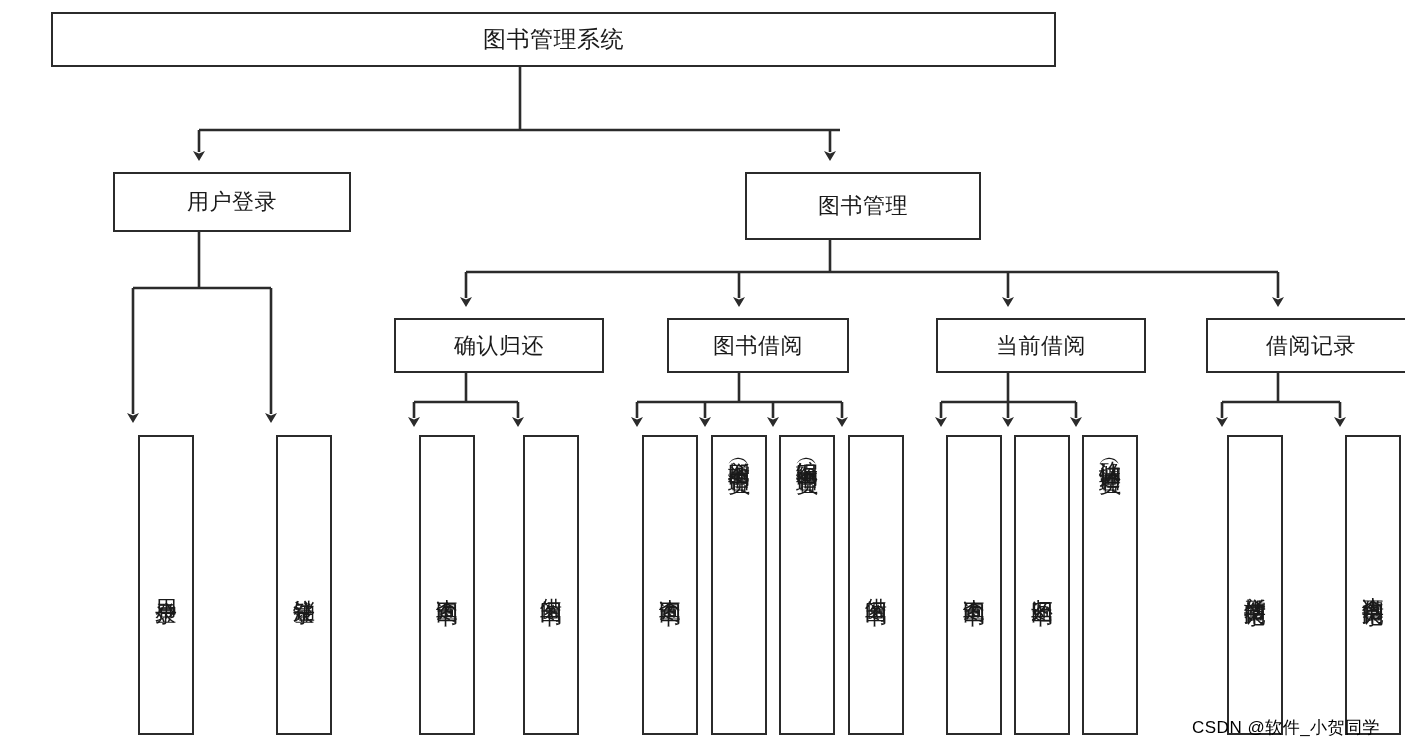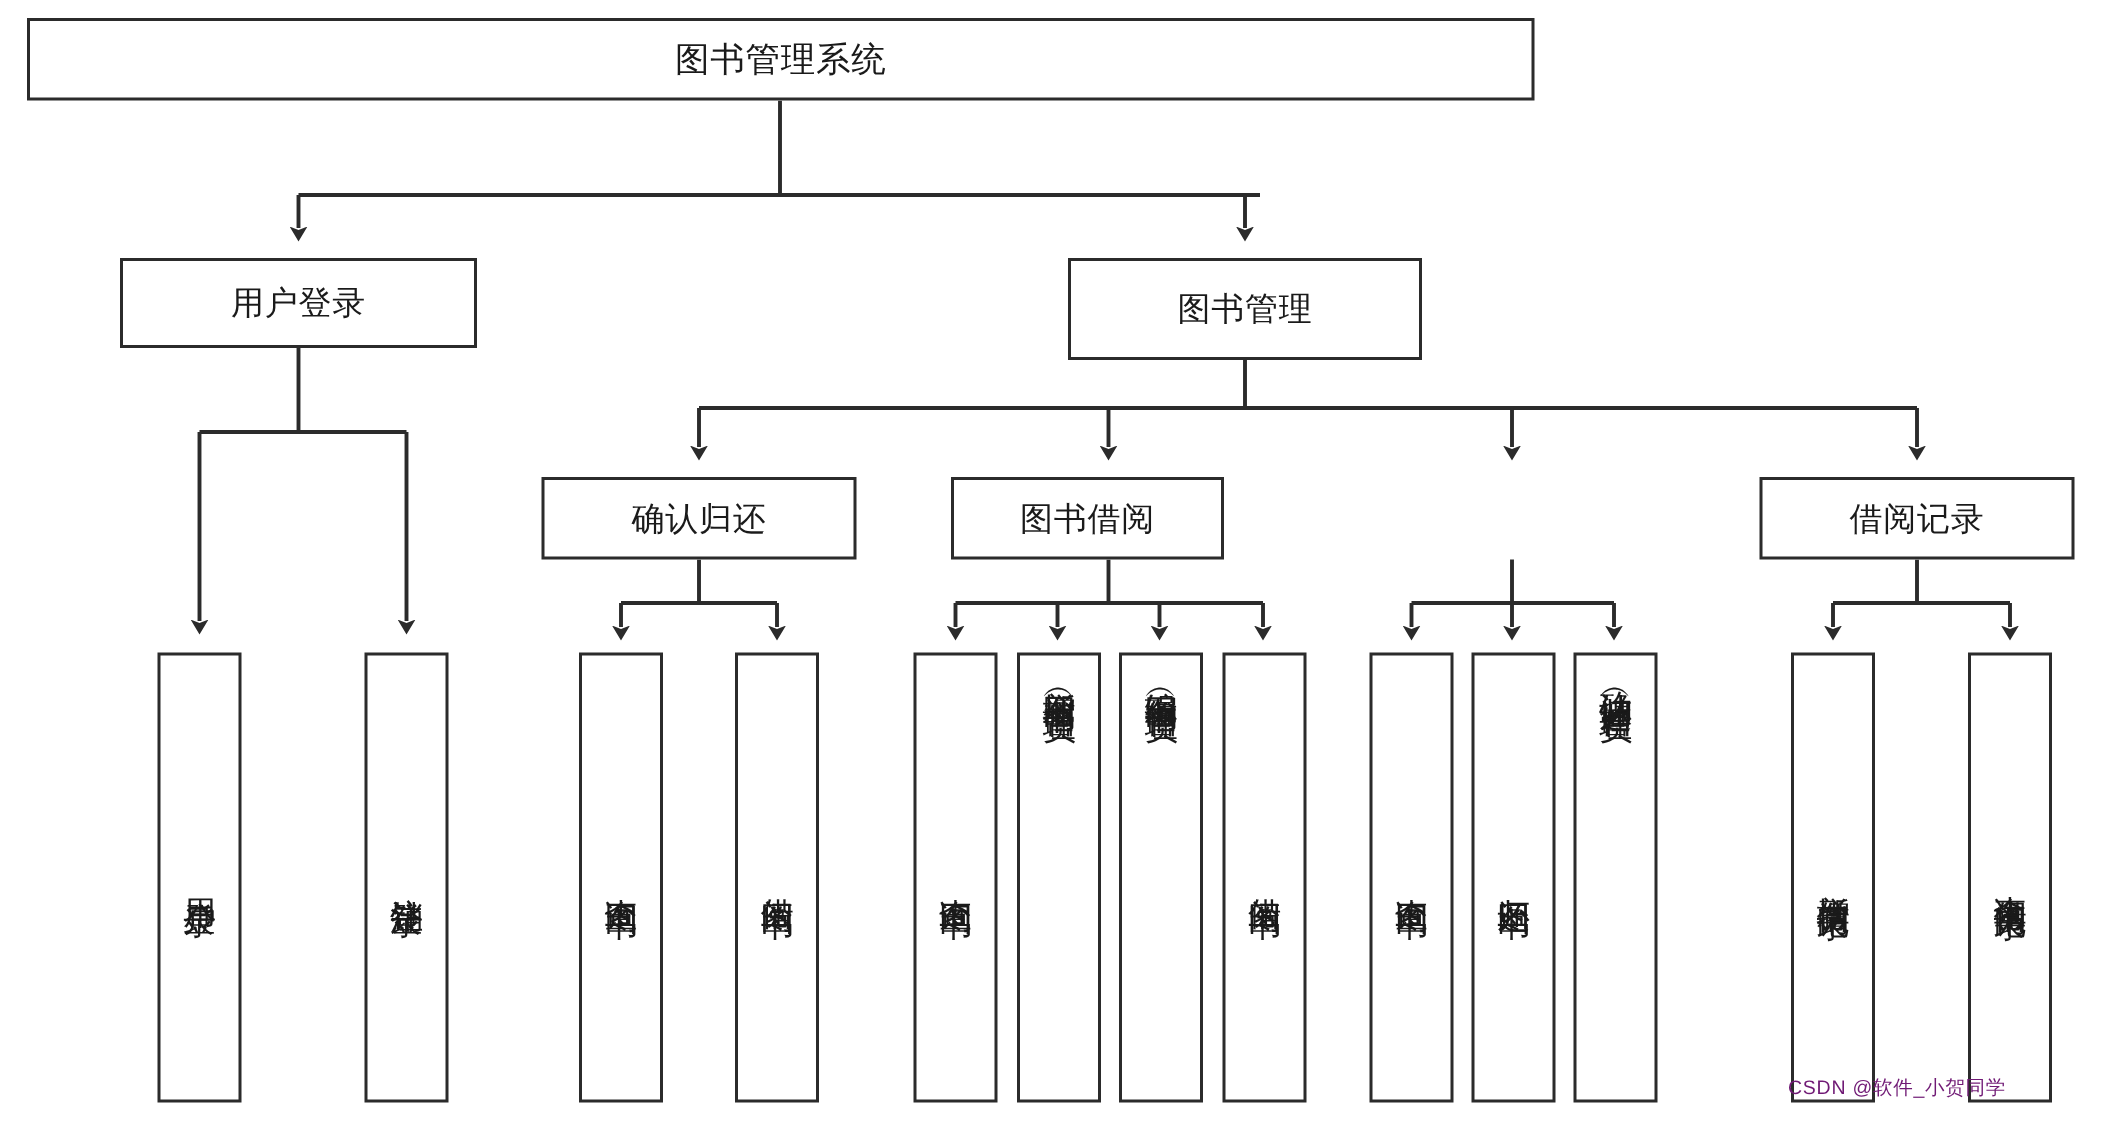--- a/index.html
+++ b/index.html
@@ -27,20 +27,21 @@
   }
   .node {
     position: absolute;
     box-sizing: border-box;
     border: 2px solid #2b2b2b;
     background: #ffffff;
     display: flex;
     align-items: center;
     justify-content: center;
     color: #1a1a1a;
+    margin-left: 33px;
   }
   .node-label {
     display: block;
     text-align: center;
     line-height: 1.18;
     letter-spacing: 0.5px;
   }
   
   .node.horiz .node-label {
     writing-mode: horizontal-tb;
@@ -62,22 +63,22 @@
     line-height: 1.1;
     letter-spacing: 2px;
     white-space: nowrap;
   }
   .node.vert.centered {
     align-items: center;
     padding-top: 0;
   }
   .watermark {
     position: absolute;
-    font-size: 13px;
-    color: #701a75;
+    font-size: 17px;
+    color: #000000;
     white-space: nowrap;
     letter-spacing: 0.5px;
   }
 </style>
 </head>
 <body>
 
 <div id="diagram-root">
 
   <svg id="edge-layer" viewBox="0 0 1405 747" width="1405" height="747">
@@ -143,20 +144,23 @@
   </div>
 
   <div class="node horiz" style="left:361px; top:318px; width:210px; height:55px;">
     <span class="node-label">确认归还</span>
   </div>
 
   <div class="node horiz" style="left:634px; top:318px; width:182px; height:55px;">
     <span class="node-label">图书借阅</span>
   </div>
 
+  <div class="node horiz" style="left:903px; top:318px; width:210px; height:55px;">
+    <span class="node-label">当前借阅</span>
+  </div>
 
   <div class="node horiz" style="left:1173px; top:318px; width:210px; height:55px;">
     <span class="node-label">借阅记录</span>
   </div>
 
   <div class="node vert centered" style="left:105px; top:435px; width:56px; height:300px;">
     <span class="node-label">用户登录</span>
   </div>
 
   <div class="node vert centered" style="left:243px; top:435px; width:56px; height:300px;">

